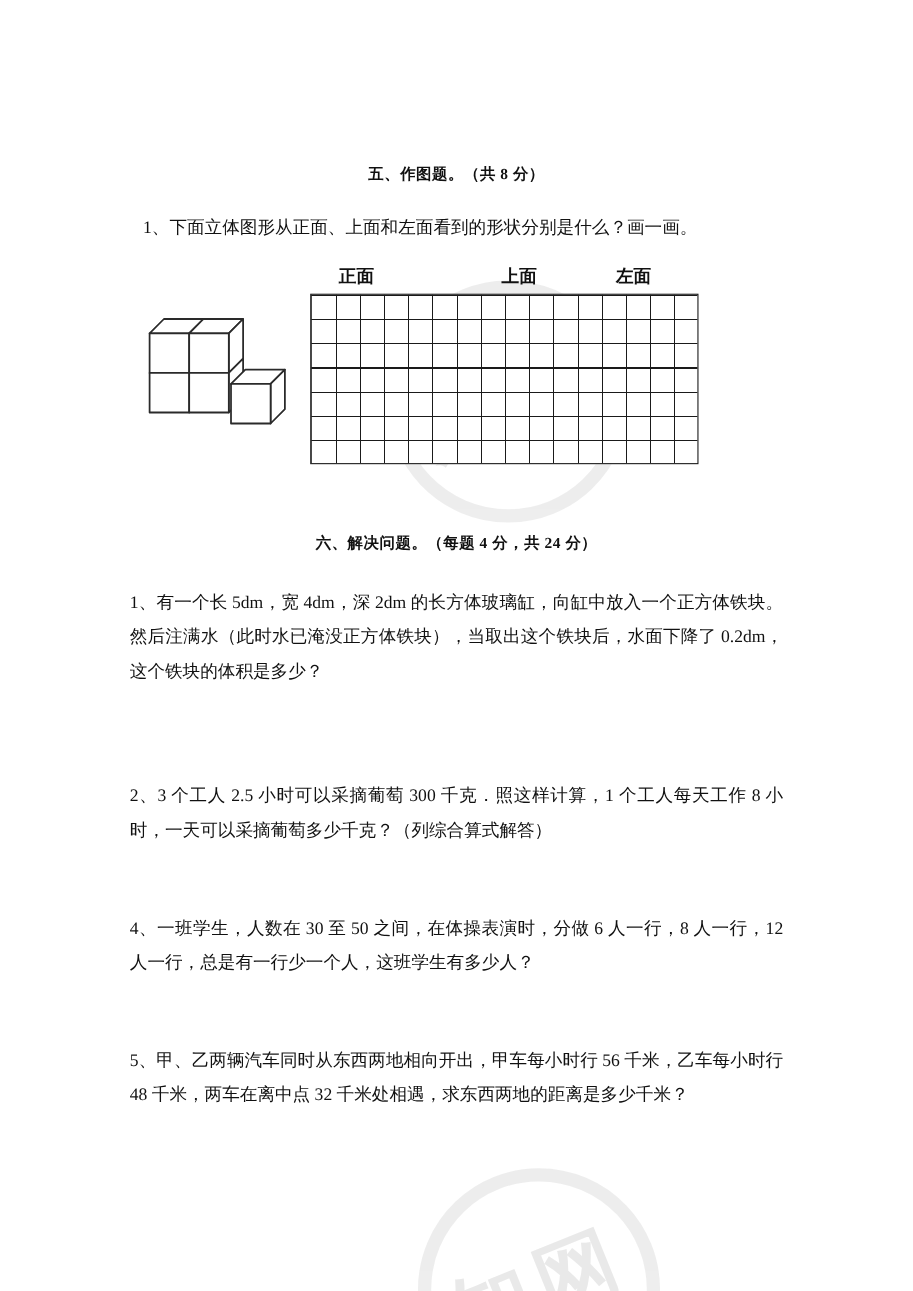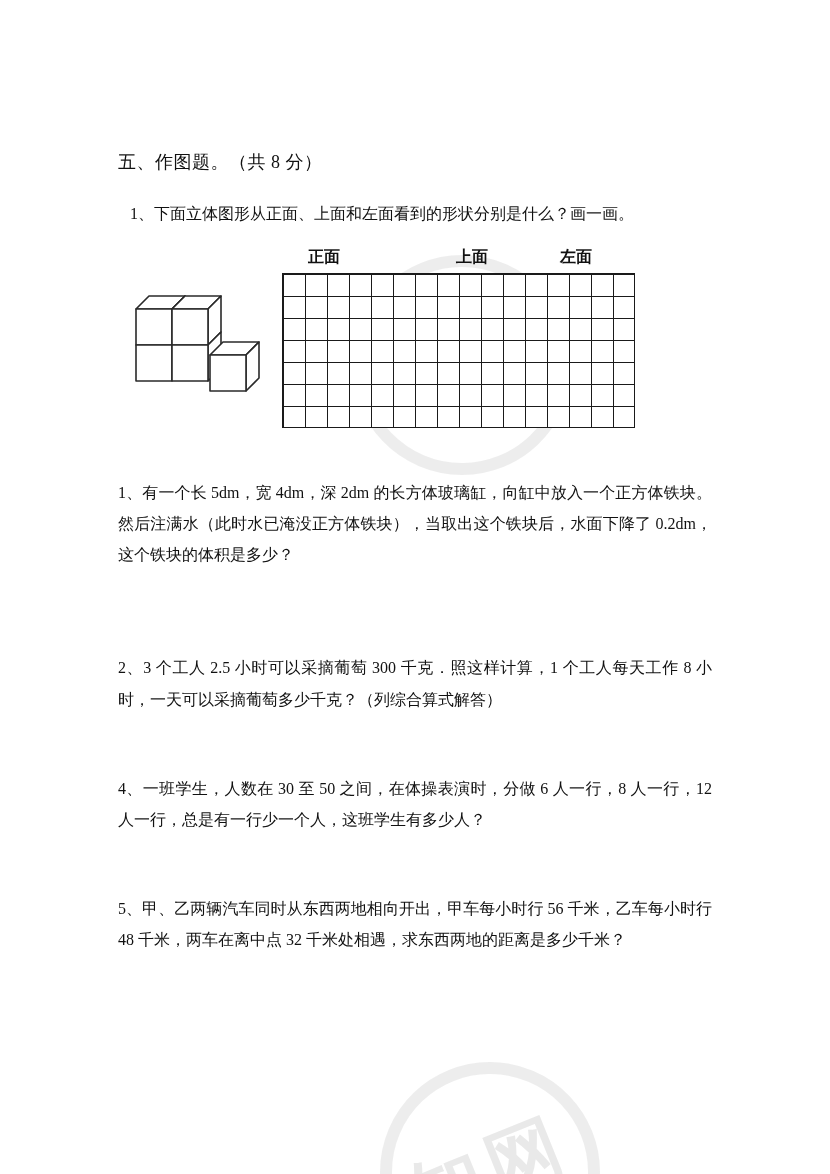--- a/index.html
+++ b/index.html
@@ -12,23 +12,24 @@
     overflow: hidden;
     font-family: "Liberation Serif", "DejaVu Serif", serif;
     color: #111111;
   }
   .content {
     position: relative;
     z-index: 2;
     padding: 150px 118px 0 118px;
   }
   .section-title {
-    font-size: 18px;
-    font-weight: normal;
+    font-size: 14px;
+    font-weight: bold;
     letter-spacing: 0.5px;
+    text-align: center;
   }
   .q-lead {
     font-size: 16px;
     margin-top: 26px;
     line-height: 1.8;
     margin-left: 12px;
   }
   .figure-row {
     display: flex;
     align-items: flex-start;
@@ -144,19 +145,20 @@
       <div class="grid-labels">
         <span class="lbl-front">正面</span>
         <span class="lbl-top">上面</span>
         <span class="lbl-left">左面</span>
       </div>
       <div class="draw-grid"></div>
     </div>
 
   </div>
 
+  <div class="section-title section6-title">六、解决问题。（每题 4 分，共 24 分）</div>
 
   <div class="question first">1、有一个长 5dm，宽 4dm，深 2dm 的长方体玻璃缸，向缸中放入一个正方体铁块。然后注满水（此时水已淹没正方体铁块），当取出这个铁块后，水面下降了 0.2dm，这个铁块的体积是多少？</div>
   <div class="question">2、3 个工人 2.5 小时可以采摘葡萄 300 千克．照这样计算，1 个工人每天工作 8 小时，一天可以采摘葡萄多少千克？（列综合算式解答）</div>
   <div class="question">4、一班学生，人数在 30 至 50 之间，在体操表演时，分做 6 人一行，8 人一行，12 人一行，总是有一行少一个人，这班学生有多少人？</div>
   <div class="question">5、甲、乙两辆汽车同时从东西两地相向开出，甲车每小时行 56 千米，乙车每小时行 48 千米，两车在离中点 32 千米处相遇，求东西两地的距离是多少千米？</div>
 
 </div>
 
 </body></html>

